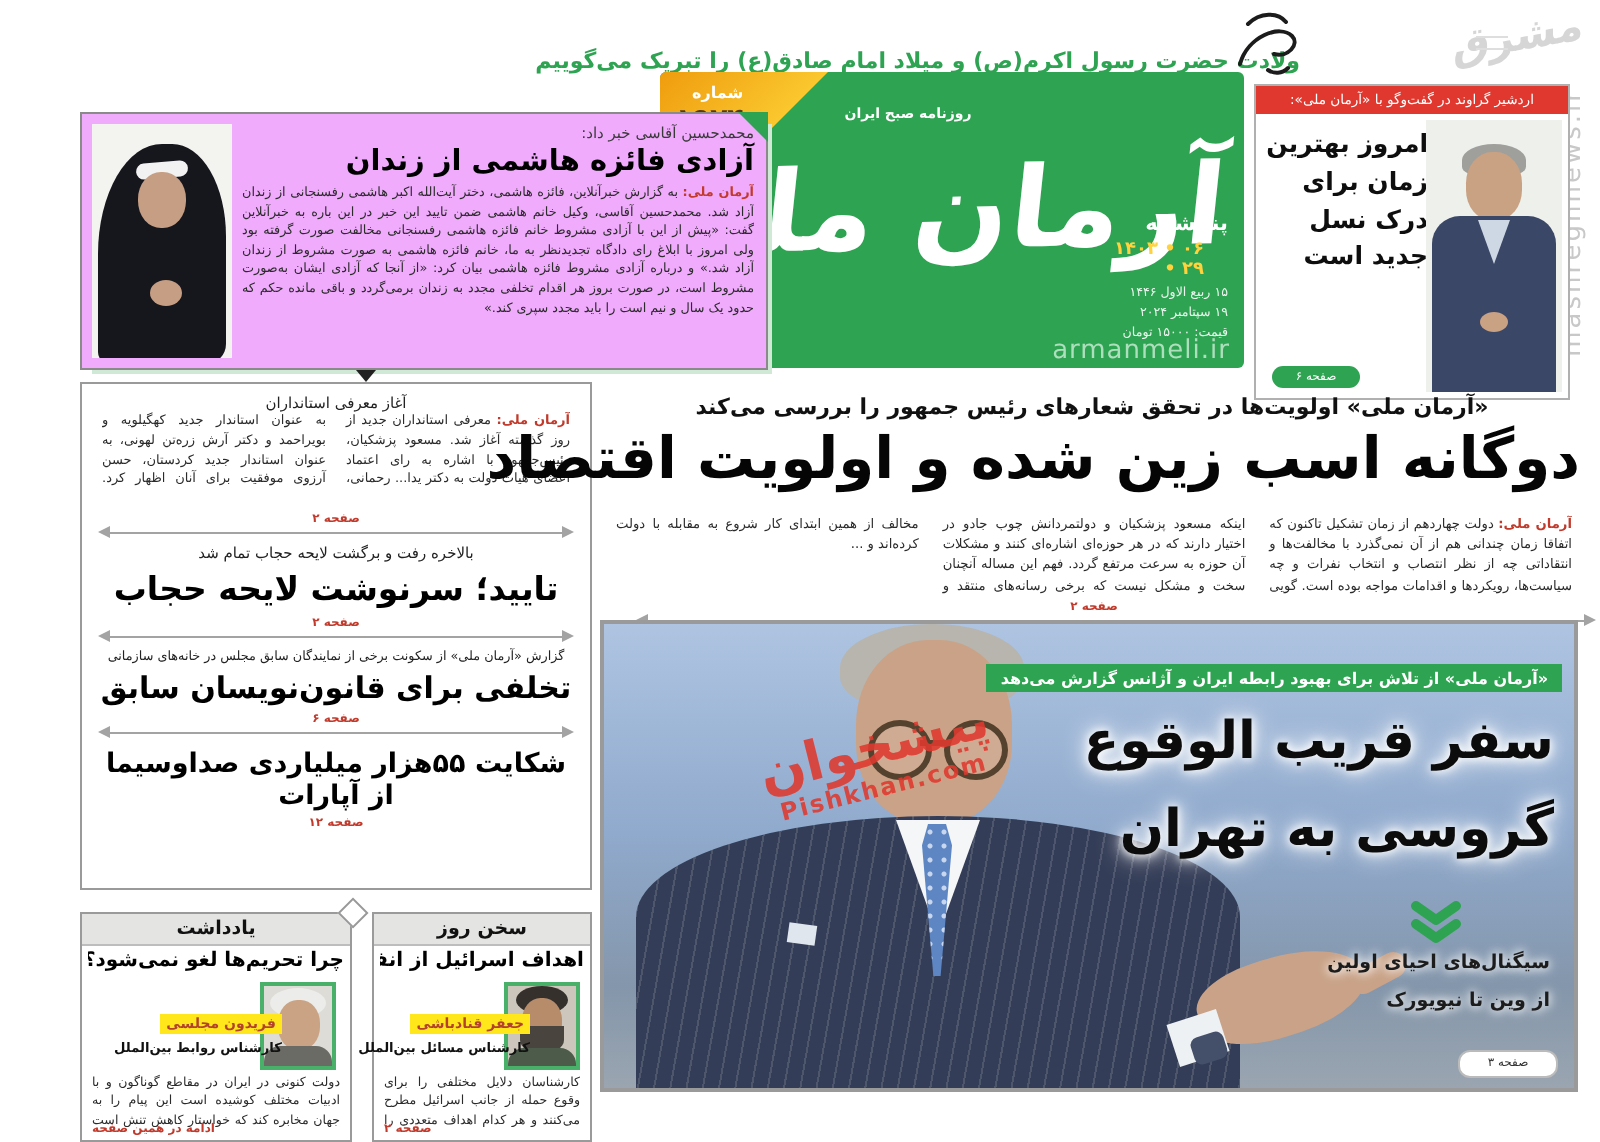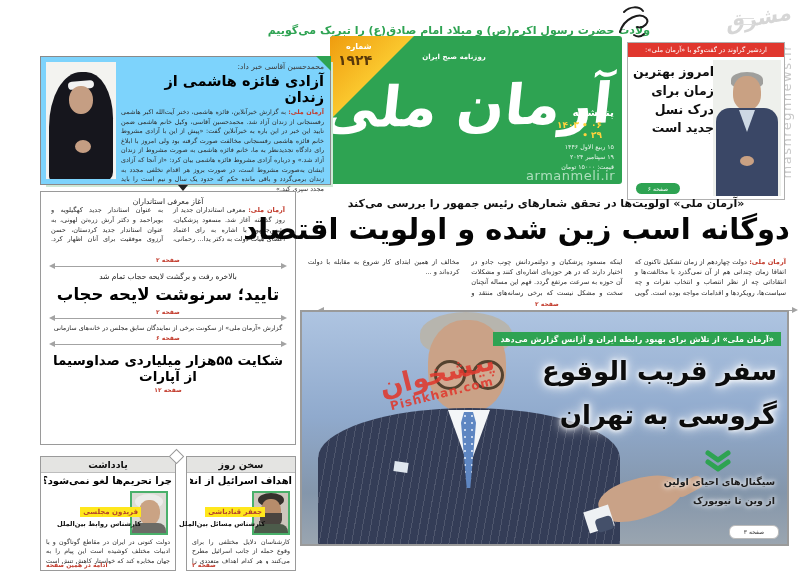--- a/index.html
+++ b/index.html
@@ -47,21 +47,21 @@
   .g-hair{left:calc(50% - 16px);top:12px;width:32px;height:16px;background:#9f9f9c;border-radius:50% 50% 30% 30%;}
   .g-head{left:calc(50% - 14px);top:16px;width:28px;height:34px;background:#c9a183;border-radius:46% 46% 44% 44%;}
   .g-body{left:calc(50% - 31px);top:48px;width:62px;height:92px;background:#3a4766;border-radius:14px 14px 0 0;}
   .g-shirt{left:calc(50% - 8px);top:50px;width:16px;height:22px;background:#cdd8e4;
            clip-path:polygon(0 0,100% 0,50% 100%);}
   .g-hands{left:calc(50% - 7px);top:96px;width:14px;height:10px;background:#c9a183;border-radius:50%;}
   .ibox-badge{left:8px;bottom:5px;width:44px;height:11px;background:#2ea352;border-radius:6px;
               color:#fff;font-size:6px;line-height:11px;text-align:center;}
 
   
-  .fbox{left:40px;top:56px;width:291px;height:129px;background:#7dd3fc;border:1px solid #8a8a8a;
+  .fbox{left:40px;top:56px;width:344px;height:129px;background:#f0abfc;border:1px solid #8a8a8a;
         box-sizing:border-box;box-shadow:4px 4px 0 -2px #cfe9d6;}
   .fbox-fold{right:-1px;top:-1px;width:0;height:0;border-top:15px solid #2ea352;border-left:15px solid transparent;}
   .f-photo{left:5px;top:5px;width:70px;height:117px;background:#f3f3f0;overflow:hidden;}
   .f-chador{left:3px;top:10px;width:64px;height:110px;background:#16161d;border-radius:50% 42% 10px 6px;}
   .f-band{left:22px;top:19px;width:26px;height:8px;background:#f2f2f2;border-radius:4px;transform:rotate(-5deg);}
   .f-face{left:23px;top:24px;width:24px;height:28px;background:#c59e83;border-radius:48%;}
   .f-hand{left:29px;top:78px;width:16px;height:13px;background:#c59e83;border-radius:50%;}
   .f-text{left:80px;right:6px;top:5px;bottom:4px;text-align:right;}
   .f-kicker{font-size:7.5px;color:#3a3a3a;}
   .f-head{font-size:14.5px;font-weight:bold;color:#000;margin:2px 0 3px;}
@@ -229,20 +229,21 @@
     <div class="l-body"><span class="lead-red">آرمان ملی:</span> <span>معرفی استانداران جدید از روز گذشته آغاز شد. مسعود پزشکیان، رئیس‌جمهور با اشاره به رای اعتماد اعضای هیات دولت به دکتر یدا... رحمانی، به عنوان استاندار جدید کهگیلویه و بویراحمد و دکتر آرش زره‌تن لهونی، به عنوان استاندار جدید کردستان، حسن آرزوی موفقیت برای آنان اظهار کرد. همزمانی انتخاب آقای زره‌تن به اولین استاندار اهل تسنن کشور با هفته وحدت، فرصت بسیار ارزشمندی برای تقویت وحدت، انسجام و...</span></div>
     <div class="pageref">صفحه ۲</div>
     <div class="sep"></div>
 
     <div class="l-kicker">بالاخره رفت و برگشت لایحه حجاب تمام شد</div>
     <div class="l-head2">تایید؛ سرنوشت لایحه حجاب</div>
     <div class="pageref">صفحه ۲</div>
     <div class="sep"></div>
 
     <div class="l-kicker tiny">گزارش «آرمان ملی» از سکونت برخی از نمایندگان سابق مجلس در خانه‌های سازمانی</div>
+    <div class="l-head3">تخلفی برای قانون‌نویسان سابق</div>
     <div class="pageref">صفحه ۶</div>
     <div class="sep"></div>
 
     <div class="l-head4">شکایت ۵۵هزار میلیاردی صداوسیما از آپارات</div>
     <div class="pageref">صفحه ۱۲</div>
   </div>
 
   <div class="abs lead-kicker rtl">«آرمان ملی» اولویت‌ها در تحقق شعارهای رئیس جمهور را بررسی می‌کند</div>
   <div class="abs lead-head rtl">دوگانه اسب زین شده و اولویت اقتصاد</div>
   <div class="abs lead-cols rtl"><span class="lead-red">آرمان ملی:</span> <span>دولت چهاردهم از زمان تشکیل تاکنون که اتفاقا زمان چندانی هم از آن نمی‌گذرد با مخالفت‌ها و انتقاداتی چه از نظر انتصاب و انتخاب نفرات و چه سیاست‌ها، رویکردها و اقدامات مواجه بوده است. گویی اینکه مسعود پزشکیان و دولتمردانش چوب جادو در اختیار دارند که در هر حوزه‌ای اشاره‌ای کنند و مشکلات آن حوزه به سرعت مرتفع گردد. فهم این مساله آنچنان سخت و مشکل نیست که برخی رسانه‌های منتقد و مخالف از همین ابتدای کار شروع به مقابله با دولت کرده‌اند و ...</span></div>

